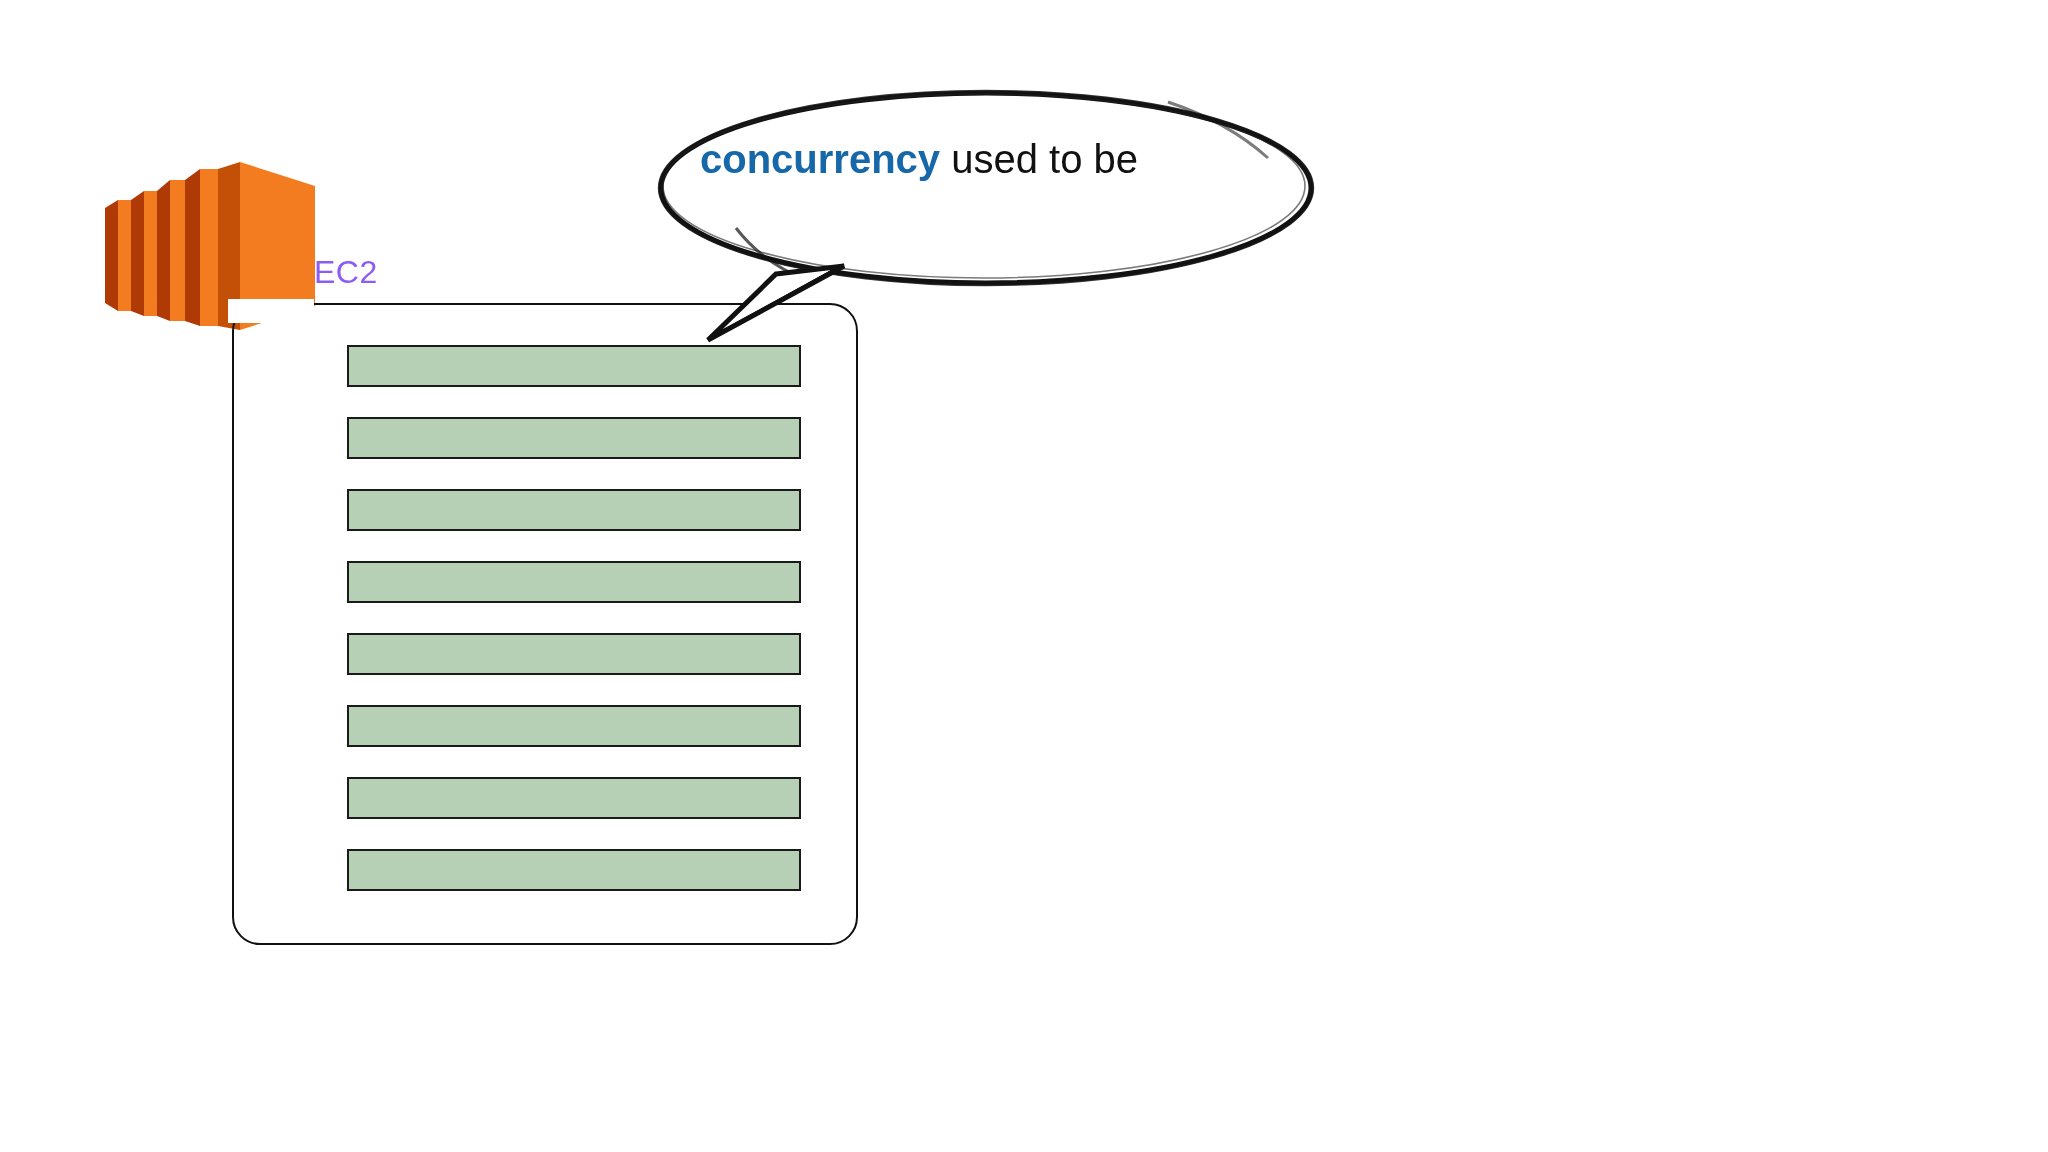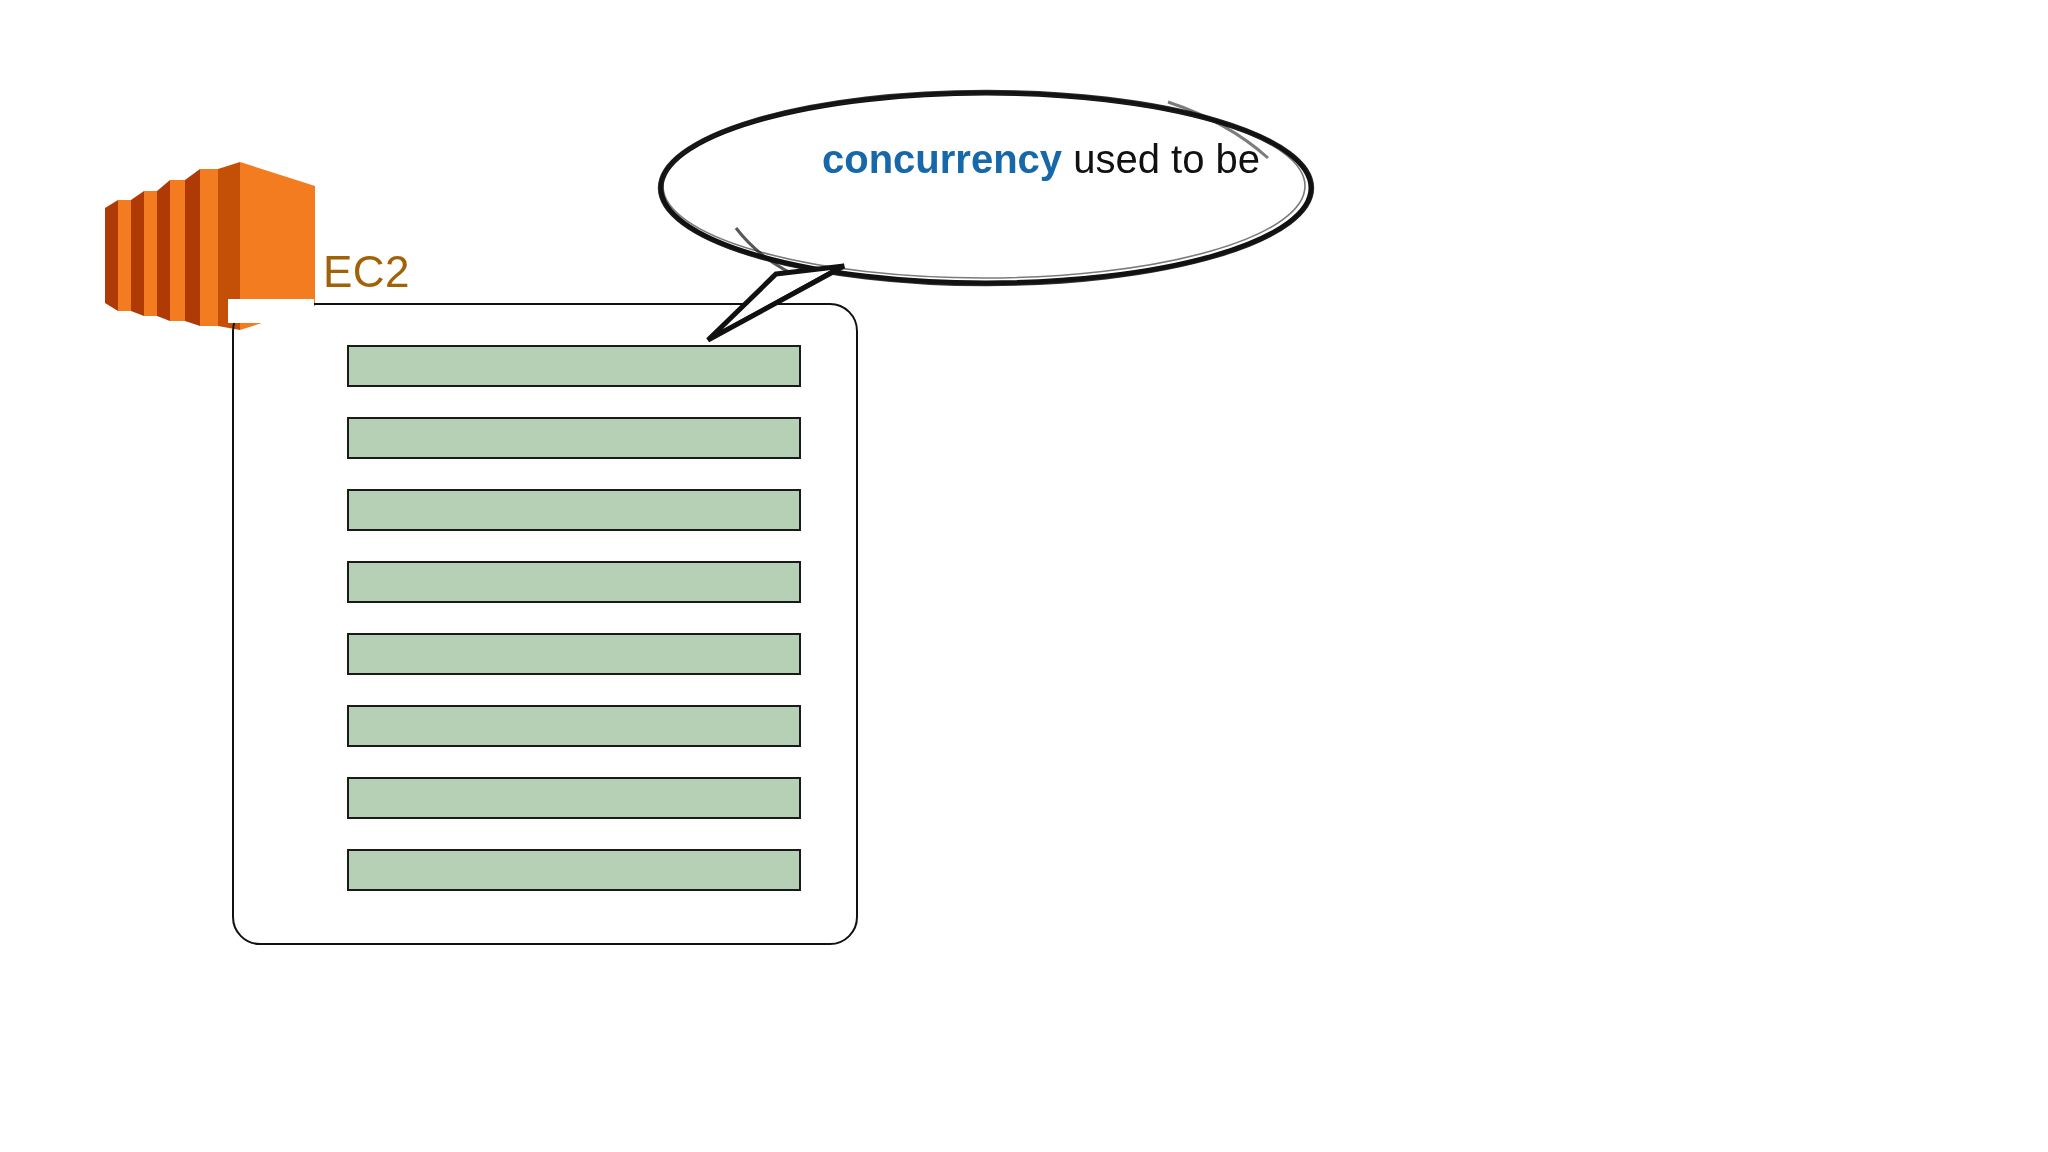--- a/index.html
+++ b/index.html
@@ -23,25 +23,25 @@
     position: absolute;
     left: 100px;
     top: 160px;
     width: 220px;
     height: 170px;
   }
 
   
   #ec2-label {
     position: absolute;
-    left: 323px;
+    left: 314px;
     top: 248px;
-    font-size: 44px;
+    font-size: 32px;
     line-height: 48px;
-    color: #a16207;
+    color: #8b5cf6;
     letter-spacing: 0.5px;
     white-space: nowrap;
   }
 
   
   #instance-box {
     position: absolute;
     left: 232px;
     top: 303px;
     width: 626px;
@@ -83,21 +83,21 @@
     left: 648px;
     top: 78px;
     width: 670px;
     height: 270px;
   }
   #bubble-text {
     position: absolute;
     left: 700px;
     top: 133px;
     width: 560px;
-    text-align: right;
+    text-align: left;
     font-size: 40px;
     line-height: 52px;
     color: #111111;
   }
   #bubble-text .hl {
     font-weight: bold;
     color: #1668a8;
   }
 </style>
 </head>

